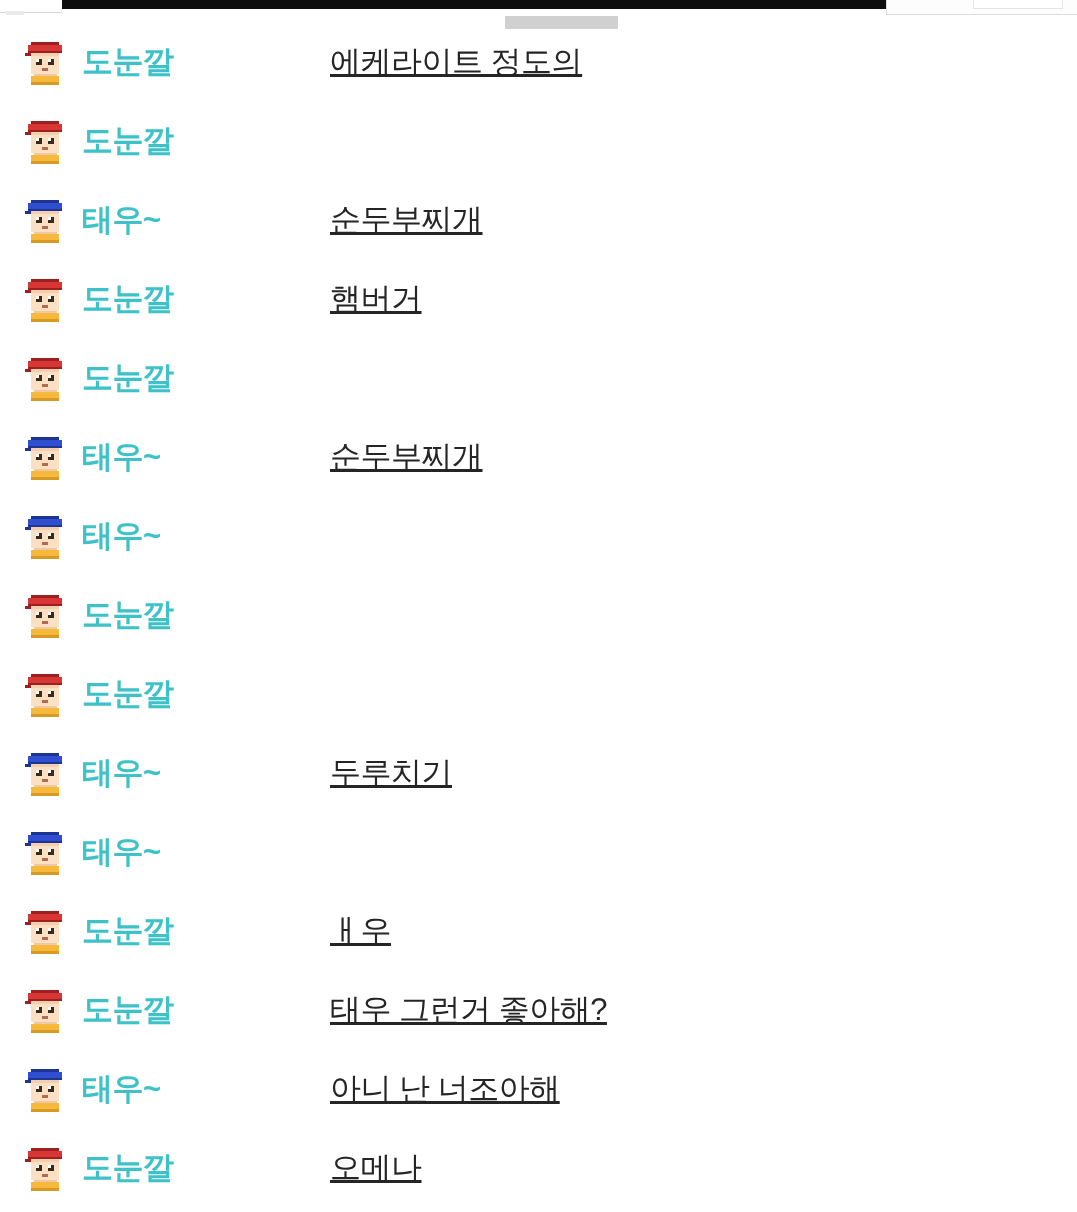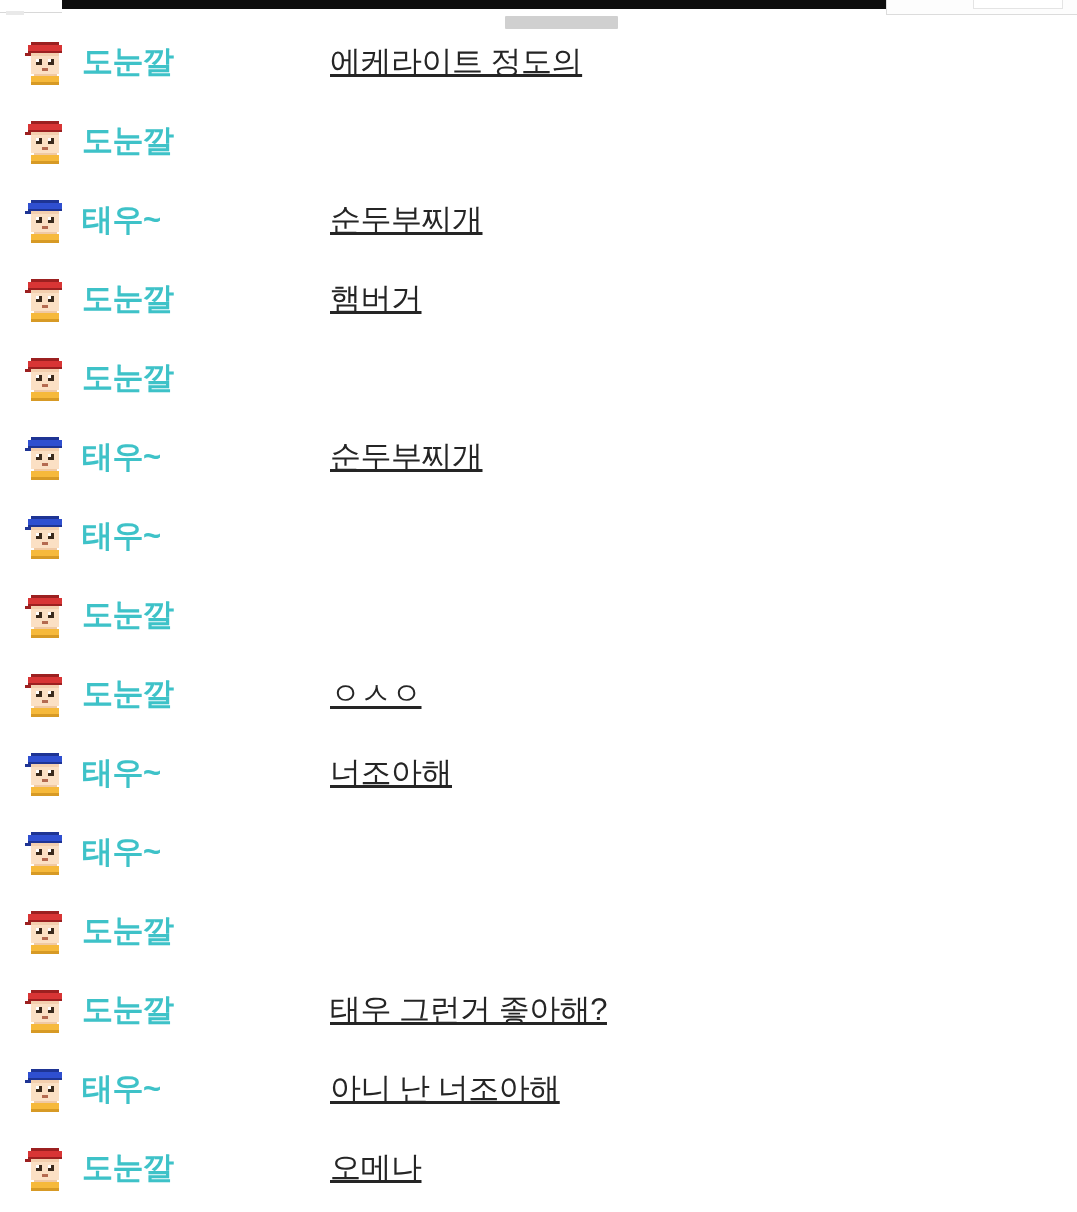--- a/index.html
+++ b/index.html
@@ -388,21 +388,20 @@
     <rect x="9" y="7" width="1" height="1" fill="#ffffff"></rect>
 
     <rect x="7" y="10" width="2" height="1" fill="#b46a50"></rect>
 
     <rect x="4" y="12" width="8" height="1" fill="#f0c9a4"></rect>
     <rect x="3" y="13" width="10" height="2" fill="#f6b93b"></rect>
     <rect x="3" y="15" width="10" height="1" fill="#d79a25"></rect>
   </svg>
       </div>
       <div class="nick">도눈깔</div>
-      <div class="msg">ㅇㅅㅇ</div>
     </div>
     <div class="chat-row">
       <div class="avatar">
   <svg width="46" height="46" viewBox="0 0 16 16" shape-rendering="crispEdges" aria-hidden="true">
     <rect x="0" y="0" width="16" height="16" fill="#ffffff"></rect>
 
     <rect x="3" y="1" width="10" height="1" fill="#1e3494"></rect>
     <rect x="2" y="2" width="12" height="2" fill="#2f4fd0"></rect>
     <rect x="2" y="4" width="12" height="1" fill="#1e3494"></rect>
     <rect x="1" y="5" width="5" height="1" fill="#1e3494"></rect>
@@ -416,21 +415,21 @@
     <rect x="9" y="7" width="1" height="1" fill="#ffffff"></rect>
 
     <rect x="7" y="10" width="2" height="1" fill="#b46a50"></rect>
 
     <rect x="4" y="12" width="8" height="1" fill="#f0c9a4"></rect>
     <rect x="3" y="13" width="10" height="2" fill="#f6b93b"></rect>
     <rect x="3" y="15" width="10" height="1" fill="#d79a25"></rect>
   </svg>
       </div>
       <div class="nick">태우~</div>
-      <div class="msg">너조아해</div>
+      <div class="msg">두루치기</div>
     </div>
     <div class="chat-row">
       <div class="avatar">
   <svg width="46" height="46" viewBox="0 0 16 16" shape-rendering="crispEdges" aria-hidden="true">
     <rect x="0" y="0" width="16" height="16" fill="#ffffff"></rect>
 
     <rect x="3" y="1" width="10" height="1" fill="#1e3494"></rect>
     <rect x="2" y="2" width="12" height="2" fill="#2f4fd0"></rect>
     <rect x="2" y="4" width="12" height="1" fill="#1e3494"></rect>
     <rect x="1" y="5" width="5" height="1" fill="#1e3494"></rect>
@@ -471,20 +470,21 @@
     <rect x="9" y="7" width="1" height="1" fill="#ffffff"></rect>
 
     <rect x="7" y="10" width="2" height="1" fill="#b46a50"></rect>
 
     <rect x="4" y="12" width="8" height="1" fill="#f0c9a4"></rect>
     <rect x="3" y="13" width="10" height="2" fill="#f6b93b"></rect>
     <rect x="3" y="15" width="10" height="1" fill="#d79a25"></rect>
   </svg>
       </div>
       <div class="nick">도눈깔</div>
+      <div class="msg">ㅐ우</div>
     </div>
     <div class="chat-row">
       <div class="avatar">
   <svg width="46" height="46" viewBox="0 0 16 16" shape-rendering="crispEdges" aria-hidden="true">
     <rect x="0" y="0" width="16" height="16" fill="#ffffff"></rect>
 
     <rect x="3" y="1" width="10" height="1" fill="#9c2020"></rect>
     <rect x="2" y="2" width="12" height="2" fill="#d83535"></rect>
     <rect x="2" y="4" width="12" height="1" fill="#9c2020"></rect>
     <rect x="1" y="5" width="5" height="1" fill="#9c2020"></rect>

